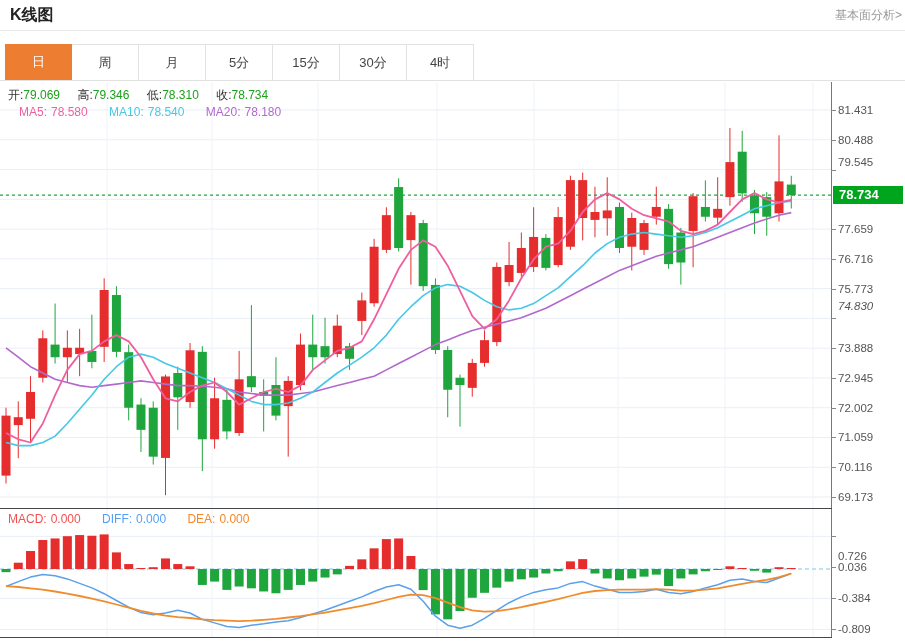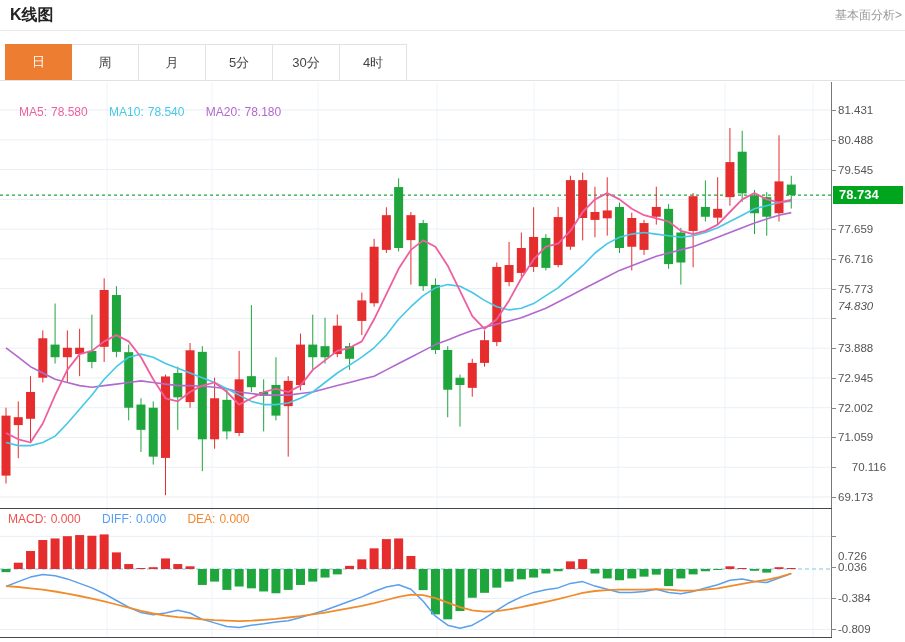--- a/index.html
+++ b/index.html
@@ -39,20 +39,21 @@
 <div id="stage">
   <div id="hdr-title">K线图</div>
   <a id="hdr-link">基本面分析&gt;</a>
   <div id="hdr-divider"></div>
 
   <div id="tabbar">
       <div class="tab selected">日</div>
       <div class="tab">周</div>
       <div class="tab">月</div>
       <div class="tab">5分</div>
+      <div class="tab">15分</div>
       <div class="tab">30分</div>
       <div class="tab">4时</div>
     </div>
   <div id="tabbar-underline"></div>
 
   <div id="chart">
     <svg id="main-svg" width="832" height="430">
         <line x1="0" y1="30" x2="831" y2="30" stroke="#e9eff5" stroke-width="1"></line>
         <line x1="0" y1="59.77050999999993" x2="831" y2="59.77050999999993" stroke="#e9eff5" stroke-width="1"></line>
         <line x1="0" y1="89.54101999999986" x2="831" y2="89.54101999999986" stroke="#e9eff5" stroke-width="1"></line>
@@ -285,20 +286,26 @@
         <rect x="725.43" y="56.3042" width="9" height="2.6957999999999998" fill="#e62d2d"></rect>
         <rect x="737.6999999999999" y="58" width="9" height="1" fill="#e62d2d"></rect>
         <rect x="749.97" y="59" width="9" height="1.7972000000000001" fill="#1ea53c"></rect>
         <rect x="762.24" y="59" width="9" height="3.5944000000000003" fill="#1ea53c"></rect>
         <rect x="774.51" y="57.202799999999996" width="9" height="1.7972000000000001" fill="#e62d2d"></rect>
         <rect x="786.78" y="58" width="9" height="1" fill="#e62d2d"></rect>
         <polyline points="6.0,76.5 18.3,71.6 30.5,67.1 42.8,64.4 55.1,65.7 67.3,68.9 79.6,73.4 91.9,77.9 104.2,83.7 116.4,90.5 128.7,97.2 141.0,102.6 153.2,104.8 165.5,103.0 177.8,100.3 190.0,103.0 202.3,109.3 214.6,112.9 226.9,116.5 239.1,117.4 251.4,115.2 263.7,113.8 275.9,112.0 288.2,110.7 300.5,107.5 312.8,103.9 325.0,100.3 337.3,95.8 349.6,91.3 361.8,86.9 374.1,81.5 386.4,77.0 398.6,74.7 410.9,79.2 423.2,91.3 435.4,106.2 447.7,115.2 460.0,118.3 472.3,115.2 484.5,108.4 496.8,100.3 509.1,92.7 521.3,86.9 533.6,82.4 545.9,79.7 558.1,77.9 570.4,73.4 582.7,71.6 595.0,76.1 607.2,79.2 619.5,82.4 631.8,82.4 644.0,81.5 656.3,79.2 668.6,82.4 680.9,83.7 693.1,81.5 705.4,77.9 717.7,74.7 729.9,70.2 742.2,68.9 754.5,71.6 766.7,72.5 779.0,68.0 791.3,63.5" fill="none" stroke="#5aa0eb" stroke-width="1.5" stroke-linejoin="round"></polyline>
         <polyline points="6.0,76.1 18.3,77.0 30.5,78.3 42.8,79.7 55.1,81.5 67.3,83.7 79.6,86.0 91.9,88.7 104.2,91.3 116.4,94.5 128.7,97.6 141.0,100.8 153.2,103.5 165.5,105.7 177.8,107.1 190.0,108.0 202.3,109.3 214.6,110.2 226.9,110.7 239.1,111.1 251.4,110.7 263.7,109.8 275.9,108.9 288.2,107.5 300.5,106.2 312.8,104.4 325.0,102.6 337.3,100.3 349.6,98.1 361.8,95.8 374.1,93.1 386.4,90.0 398.6,86.9 410.9,84.6 423.2,85.1 435.4,88.2 447.7,92.7 460.0,97.2 472.3,100.3 484.5,101.7 496.8,101.2 509.1,99.4 521.3,97.2 533.6,94.5 545.9,91.8 558.1,89.1 570.4,86.0 582.7,82.8 595.0,81.0 607.2,80.1 619.5,79.7 631.8,79.7 644.0,79.7 656.3,79.2 668.6,79.7 680.9,80.6 693.1,80.6 705.4,79.7 717.7,78.3 729.9,76.1 742.2,73.8 754.5,71.6 766.7,69.8 779.0,67.1 791.3,63.5" fill="none" stroke="#f08c2d" stroke-width="1.8" stroke-linejoin="round"></polyline>
       </svg>
 
+    <div id="info-ohlc">
+      <span class="lbl">开:</span><span class="val">79.069</span>
+      <span class="lbl">高:</span><span class="val">79.346</span>
+      <span class="lbl">低:</span><span class="val">78.310</span>
+      <span class="lbl">收:</span><span class="val">78.734</span>
+    </div>
 
     <div id="info-ma">
       <span class="ma5c">MA5:</span><span class="ma5c gap">78.580</span>
       <span class="ma10c">MA10:</span><span class="ma10c gap">78.540</span>
       <span class="ma20c">MA20:</span><span class="ma20c">78.180</span>
     </div>
 
     <div id="info-macd">
       <span class="macdc">MACD:</span><span class="macdc gap">0.000</span>
       <span class="diffc">DIFF:</span><span class="diffc gap">0.000</span>
@@ -307,39 +314,39 @@
 
     <div id="price-badge">78.734</div>
     <div id="axis-line"></div>
     <div id="sep-line"></div>
     <div id="bottom-line"></div>
     <div id="axis-labels">
         <div class="axis-label" style="top: 22px;">81.431</div>
         <div class="tick" style="top: 30px;"></div>
         <div class="axis-label" style="top: 51.7705px;">80.488</div>
         <div class="tick" style="top: 59.7705px;"></div>
-        <div class="axis-label" style="top: 82px;">79.545</div>
+        <div class="axis-label" style="top: 74px;">79.545</div>
         <div class="tick" style="top: 89.541px;"></div>
         <div class="axis-label" style="top: 141.082px;">77.659</div>
         <div class="tick" style="top: 149.082px;"></div>
         <div class="axis-label" style="top: 170.853px;">76.716</div>
         <div class="tick" style="top: 178.853px;"></div>
         <div class="axis-label" style="top: 200.623px;">75.773</div>
         <div class="tick" style="top: 208.623px;"></div>
         <div class="axis-label" style="top: 218px; font-style: italic;">74.830</div>
         <div class="tick" style="top: 238.394px;"></div>
         <div class="axis-label" style="top: 260.133px;">73.888</div>
         <div class="tick" style="top: 268.133px;"></div>
         <div class="axis-label" style="top: 289.903px;">72.945</div>
         <div class="tick" style="top: 297.903px;"></div>
         <div class="axis-label" style="top: 319.674px;">72.002</div>
         <div class="tick" style="top: 327.674px;"></div>
         <div class="axis-label" style="top: 349.444px;">71.059</div>
         <div class="tick" style="top: 357.444px;"></div>
-        <div class="axis-label" style="top: 379.215px; text-align: center;">70.116</div>
+        <div class="axis-label" style="top: 379.215px;">70.116</div>
         <div class="tick" style="top: 387.215px;"></div>
         <div class="axis-label" style="top: 408.985px;">69.173</div>
         <div class="tick" style="top: 416.985px;"></div>
         <div class="axis-label" style="top: 448.381px; margin-top: 20px;">0.726</div>
         <div class="tick" style="top: 456.381px;"></div>
         <div class="axis-label" style="top: 479.383px;">0.036</div>
         <div class="tick" style="top: 487.383px;"></div>
         <div class="axis-label" style="top: 510.429px;">-0.384</div>
         <div class="tick" style="top: 518.429px;"></div>
         <div class="axis-label" style="top: 541.431px;">-0.809</div>

